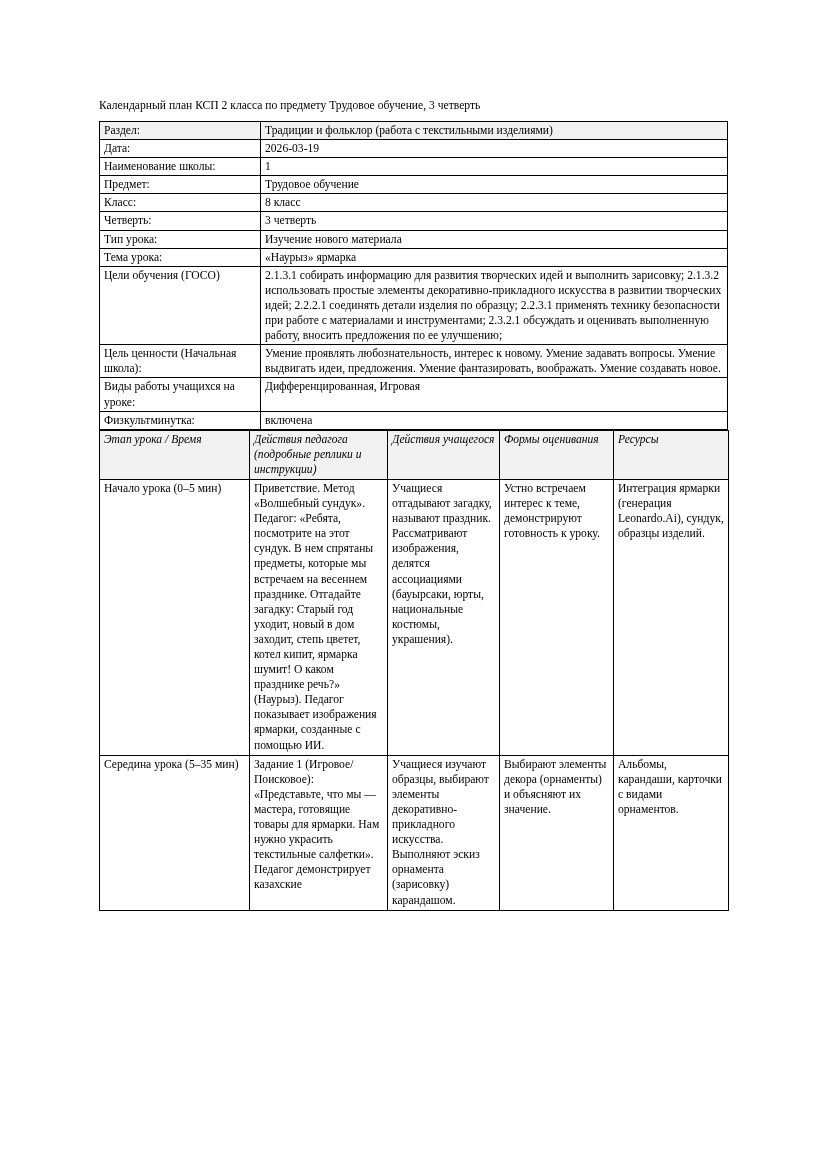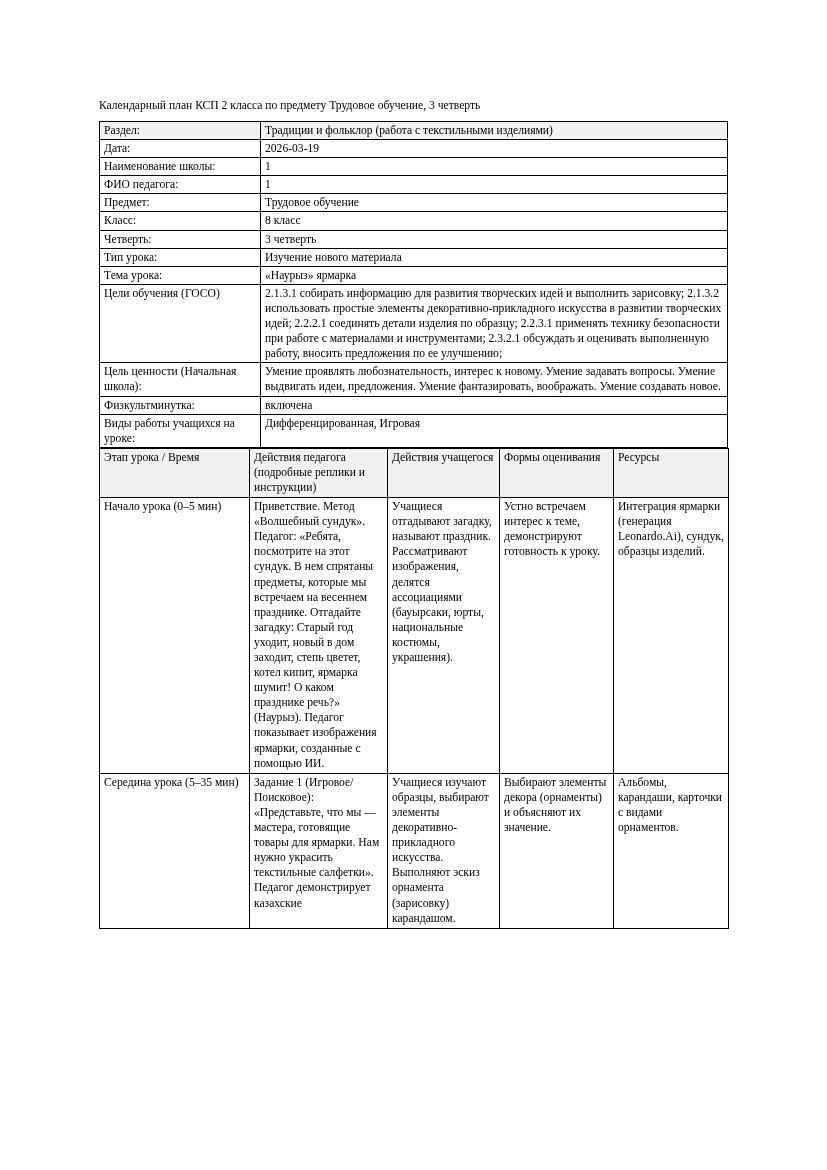--- a/index.html
+++ b/index.html
@@ -69,20 +69,21 @@
     border: 1px solid #000000;
     padding: 1px 3px 2px 4px;
     vertical-align: top;
     text-align: left;
     font-weight: normal;
     font-size: 11.6px;
     line-height: 15.1px;
   }
   table.flow thead th {
     background: #f1f1f1;
+    font-style: italic;
   }
   col.c1 { width: 150px; }
   col.c2 { width: 138px; }
   col.c3 { width: 112px; }
   col.c4 { width: 114px; }
   col.c5 { width: 115px; }
   .clip-wrap {
     position: absolute;
     left: 0;
     top: 0;
@@ -108,24 +109,20 @@
             </tr>
             <tr>
               <td class="label">Дата:</td>
               <td class="value">2026-03-19</td>
             </tr>
             <tr>
               <td class="label">Наименование школы:</td>
               <td class="value">1</td>
             </tr>
             <tr>
-              <td class="label">ФИО педагога:</td>
-              <td class="value">1</td>
-            </tr>
-            <tr>
               <td class="label">Предмет:</td>
               <td class="value">Трудовое обучение</td>
             </tr>
             <tr>
               <td class="label">Класс:</td>
               <td class="value">8 класс</td>
             </tr>
             <tr>
               <td class="label">Четверть:</td>
               <td class="value">3 четверть</td>
@@ -140,26 +137,26 @@
             </tr>
             <tr>
               <td class="label">Цели обучения (ГОСО)</td>
               <td class="value">2.1.3.1 собирать информацию для развития творческих идей и выполнить зарисовку; 2.1.3.2 использовать простые элементы декоративно-прикладного искусства в развитии творческих идей; 2.2.2.1 соединять детали изделия по образцу; 2.2.3.1 применять технику безопасности при работе с материалами и инструментами; 2.3.2.1 обсуждать и оценивать выполненную работу, вносить предложения по ее улучшению;</td>
             </tr>
             <tr>
               <td class="label">Цель ценности (Начальная школа):</td>
               <td class="value">Умение проявлять любознательность, интерес к новому. Умение задавать вопросы. Умение выдвигать идеи, предложения. Умение фантазировать, воображать. Умение создавать новое.</td>
             </tr>
             <tr>
+              <td class="label">Виды работы учащихся на уроке:</td>
+              <td class="value">Дифференцированная, Игровая</td>
+            </tr>
+            <tr>
               <td class="label">Физкультминутка:</td>
               <td class="value">включена</td>
-            </tr>
-            <tr>
-              <td class="label">Виды работы учащихся на уроке:</td>
-              <td class="value">Дифференцированная, Игровая</td>
             </tr>
           </tbody>
       </table>
 
 
       <table class="flow">
         <colgroup>
           <col class="c1">
             <col class="c2">
             <col class="c3">

